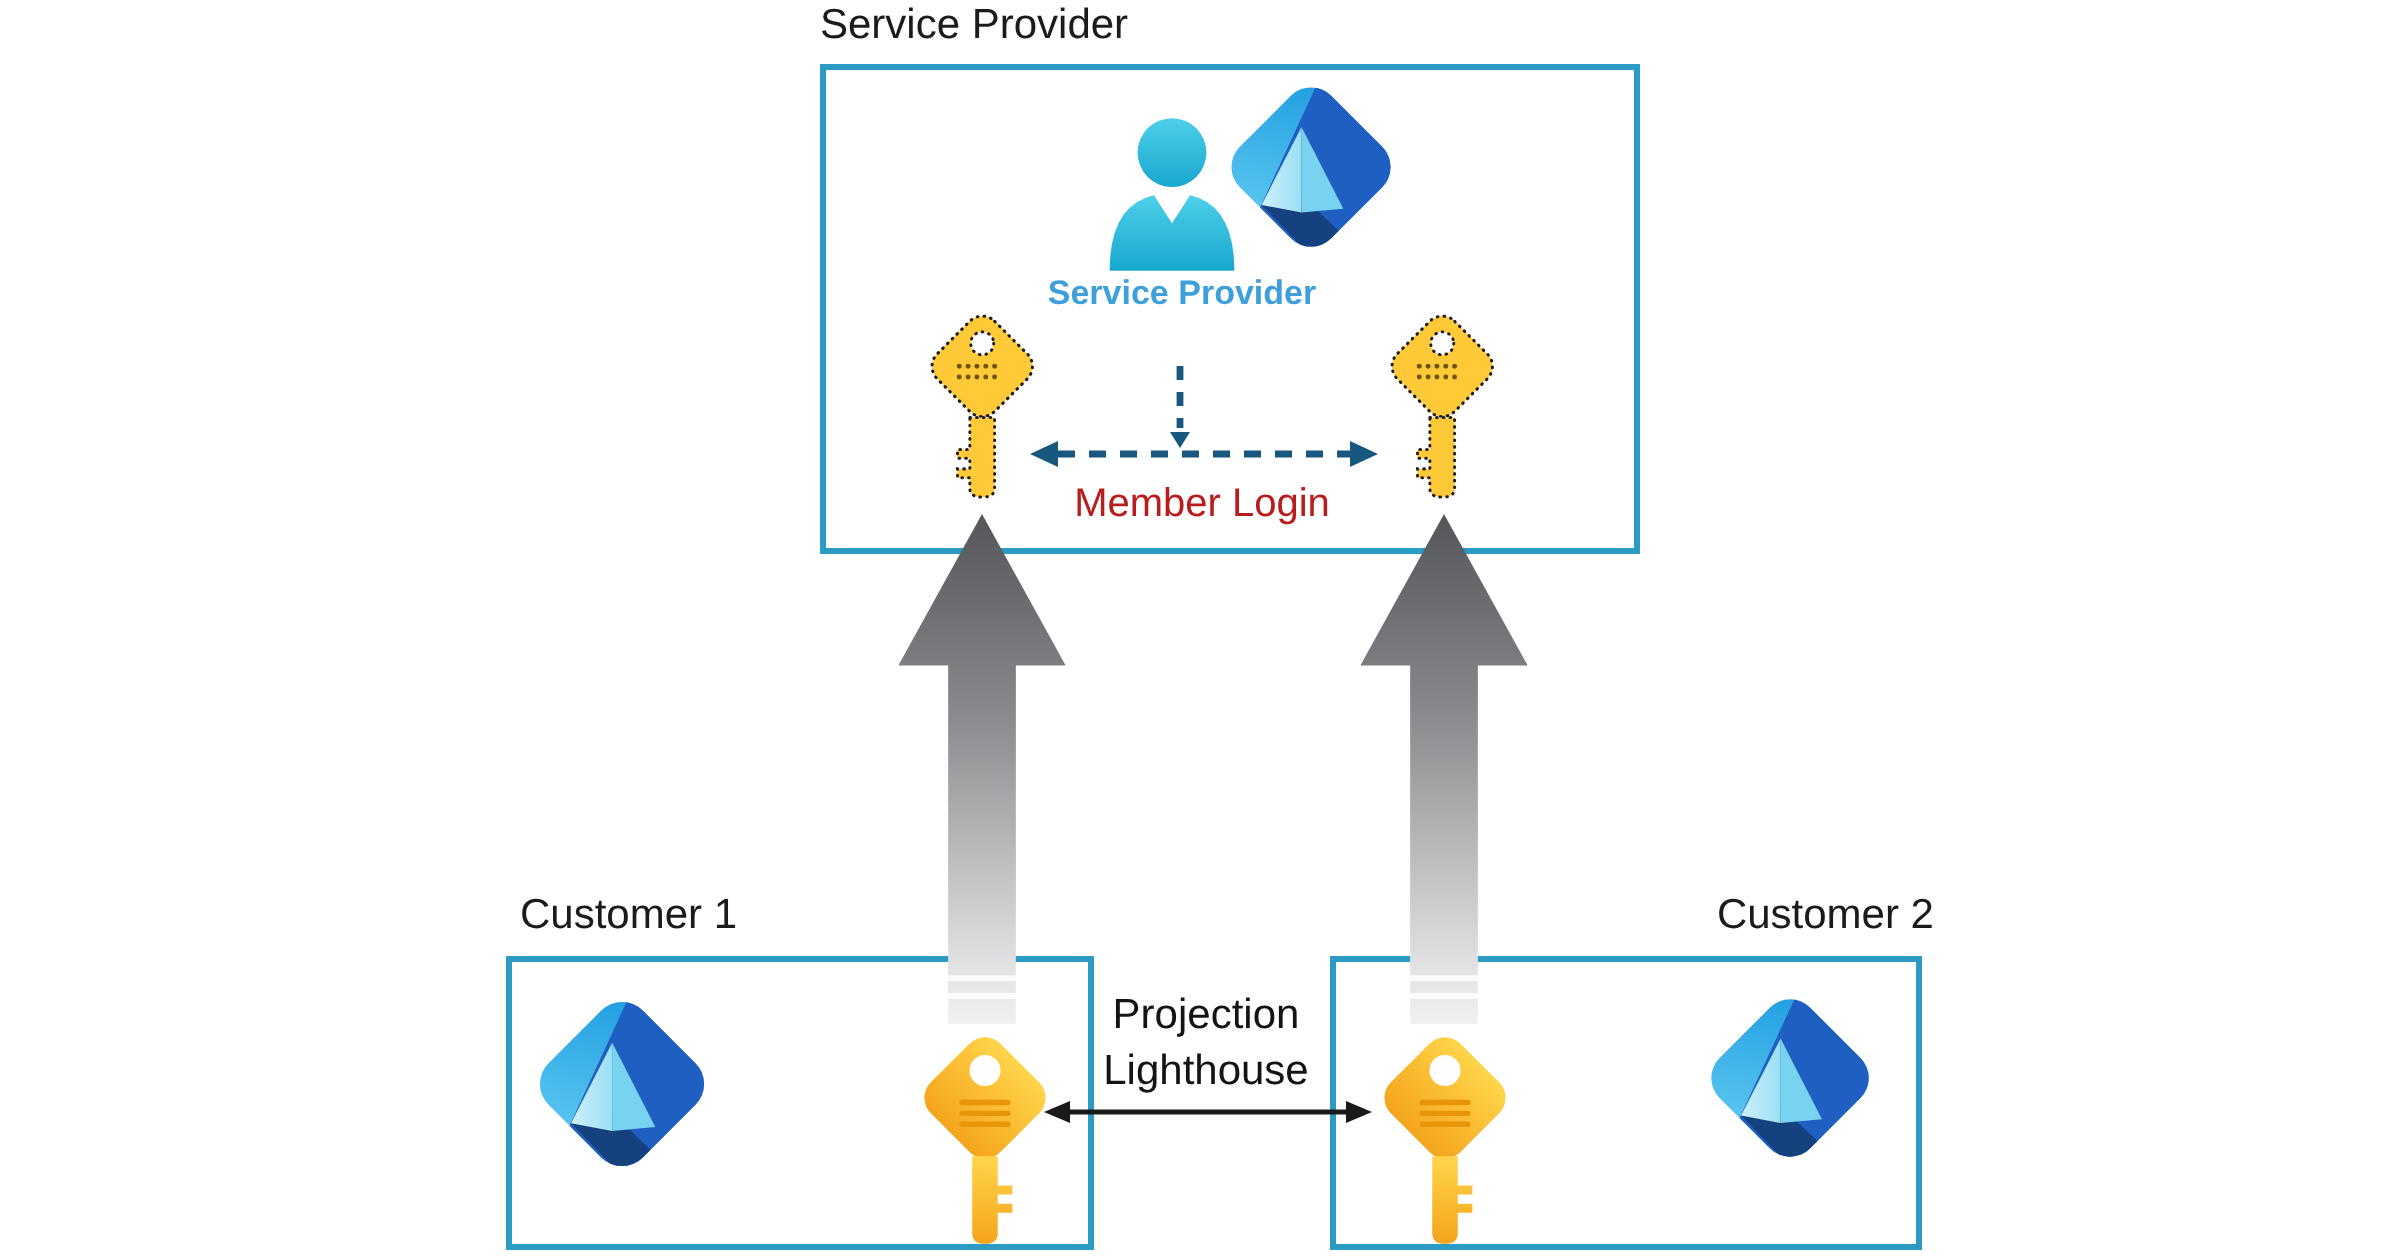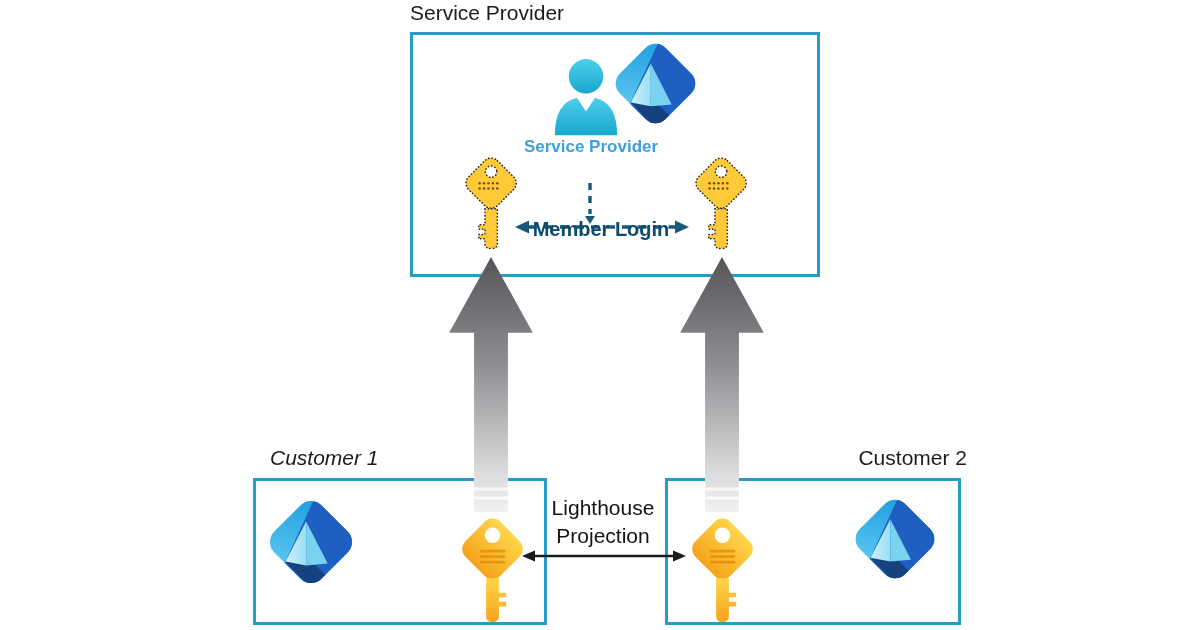--- a/index.html
+++ b/index.html
@@ -5,33 +5,33 @@
   html,body{margin:0;padding:0;background:#fff;}
   #canvas{
     position:relative;width:1200px;height:630px;background:#FFFFFF;
     font-family:"Liberation Sans",sans-serif;overflow:hidden;
   }
   .abs{position:absolute;}
   .box{position:absolute;border:3px solid #2A9BC4;background:#FFFFFF;box-sizing:border-box;}
   .title{position:absolute;color:#1B1B1B;font-size:21px;font-weight:500;white-space:nowrap;}
   #sp-title{left:410px;top:1px;}
   #sp-box{left:410px;top:32px;width:410px;height:245px;z-index:1;}
-  #c1-title{left:270px;top:446px;font-style:italic;}
+  #c1-title{left:260px;top:446px;}
   #c2-title{right:233px;top:446px;}
   #c1-box{left:253px;top:478px;width:294px;height:147px;z-index:1;}
   #c2-box{left:665px;top:478px;width:296px;height:147px;z-index:1;}
   #person-icon{left:544px;top:55px;width:84px;height:82px;z-index:2;}
   #sp-logo{left:608px;top:36px;width:95px;height:95px;z-index:3;}
   #sp-member-label{left:505px;top:136px;width:172px;text-align:center;
     font-size:17px;line-height:21px;color:#3DA0DA;font-weight:600;z-index:2;}
   #dotkey-left{left:461px;top:154px;width:62px;height:99px;z-index:2;}
   #dotkey-right{left:691px;top:154px;width:62px;height:99px;z-index:2;}
   #member-login-arrow{left:505px;top:180px;z-index:2;}
-  #member-login-label{left:515px;top:218px;width:172px;text-align:center;
-    font-size:20px;color:#0c4a6e;font-weight:700;z-index:2;}
+  #member-login-label{left:515px;top:241px;width:172px;text-align:center;
+    font-size:20px;color:#b91c1c;font-weight:400;z-index:2;}
   #delegation-arrow-left{left:449px;top:257px;width:84px;height:255px;z-index:4;}
   #delegation-arrow-right{left:680px;top:257px;width:84px;height:255px;z-index:4;}
   #c1-logo{left:262px;top:493px;width:98px;height:98px;z-index:2;}
   #c2-logo{left:848px;top:492px;width:94px;height:94px;z-index:2;}
   #key-c1{left:456px;top:514px;width:73px;height:110px;z-index:5;}
   #key-c2{left:686px;top:514px;width:73px;height:110px;z-index:5;}
   #lighthouse-label{left:538px;top:494px;width:130px;text-align:center;
     font-size:21px;line-height:28px;color:#141414;font-weight:500;z-index:6;}
   #projection-arrow{left:518px;top:548px;z-index:6;}
 </style>
@@ -178,22 +178,22 @@
   <div class="title" id="c2-title">Customer 2</div>
   <div class="box" id="c2-box"></div>
   <svg class="abs" id="key-c2" viewBox="0 0 80 120">
       <use href="#custKeySym"></use>
     </svg>
   <svg class="abs" id="c2-logo" viewBox="0 0 100 100">
       <use href="#entraLogo"></use>
     </svg>
 
   <div class="abs" id="lighthouse-label">
+    <div>Projection</div>
     <div>Lighthouse</div>
-    <div>Projection</div>
   </div>
   <svg class="abs" id="projection-arrow" width="172" height="16" viewBox="0 0 172 16">
     <line x1="16" y1="8" x2="156" y2="8" stroke="#1A1A1A" stroke-width="2.6"></line>
     <polygon points="17,2.5 17,13.5 4,8" fill="#1A1A1A"></polygon>
     <polygon points="155,2.5 155,13.5 168,8" fill="#1A1A1A"></polygon>
   </svg>
 
 </div>
 
 </body></html>

